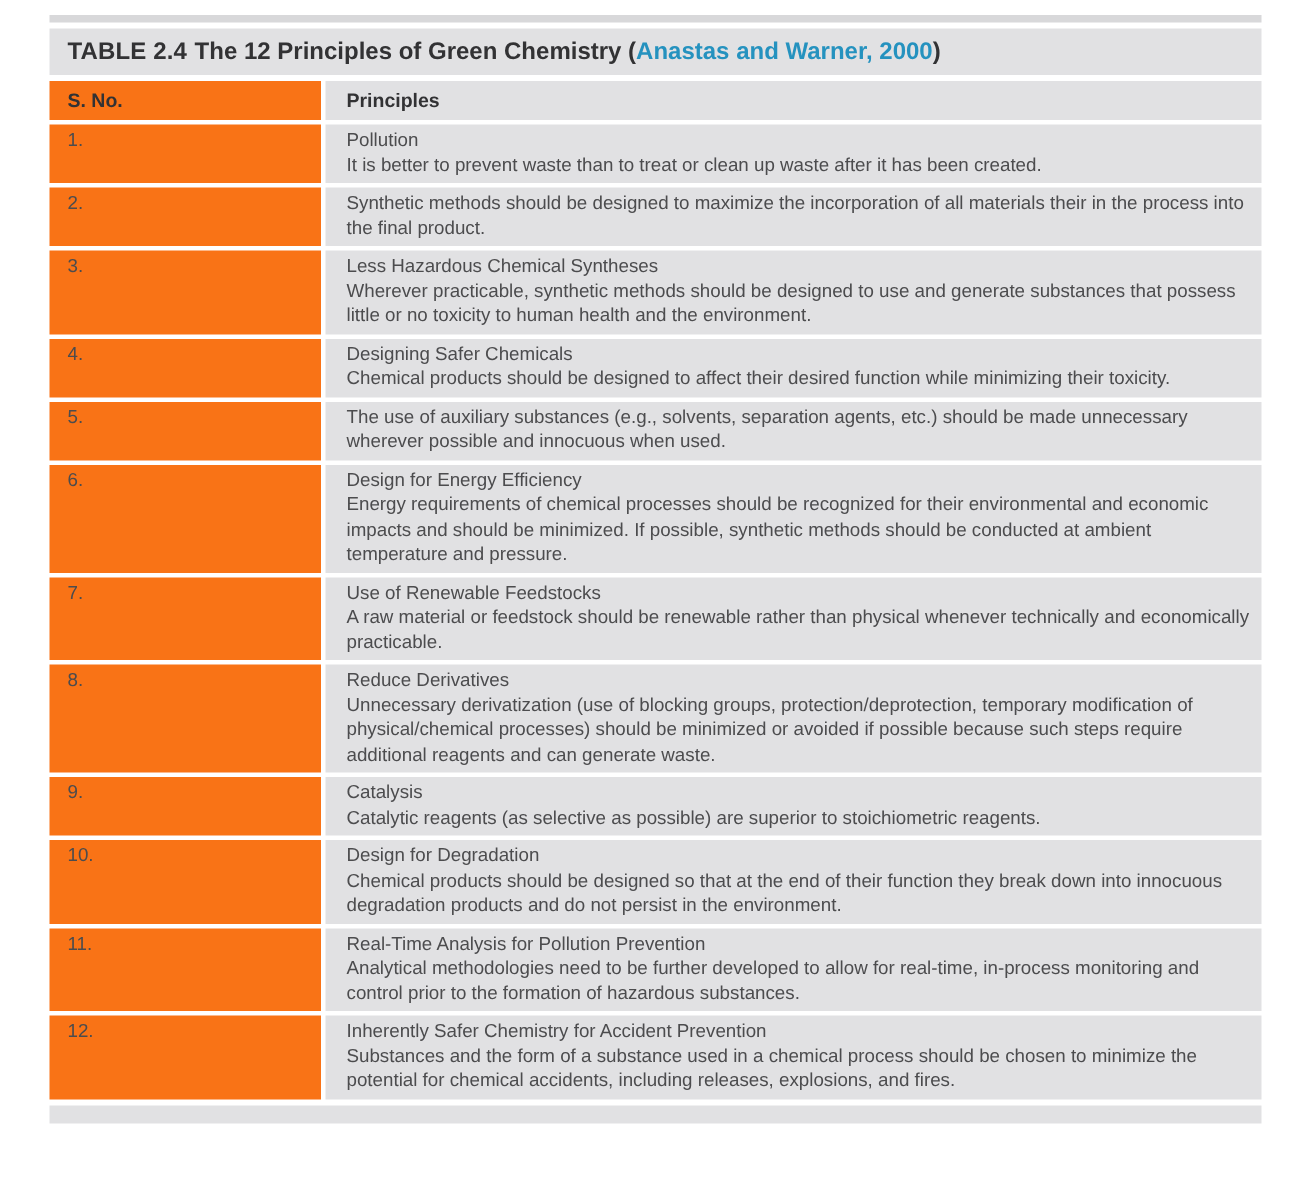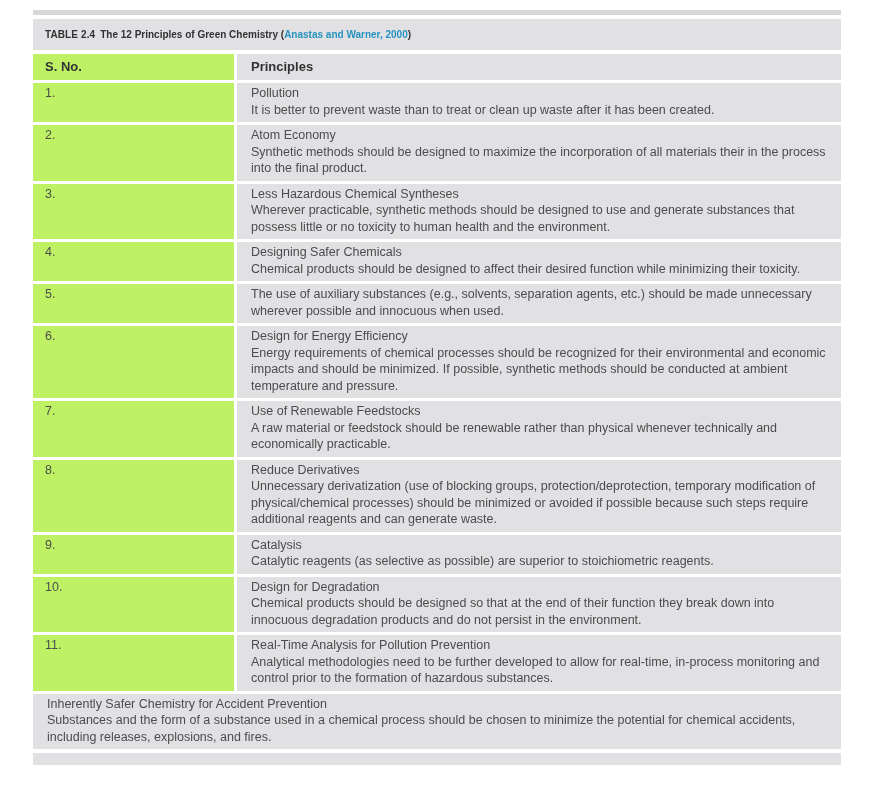--- a/index.html
+++ b/index.html
@@ -18,21 +18,21 @@
     width: 808px;
   }
   .top-rule {
     height: 5px;
     background: #d8d8da;
     margin-bottom: 4px;
   }
   .title-bar {
     background: #e1e1e3;
     padding: 8px 12px 7px 12px;
-    font-size: 10px;
+    font-size: 16px;
     line-height: 16px;
     color: #323234;
     box-sizing: border-box;
   }
   .title-label {
     font-weight: bold;
     margin-right: 5px;
     letter-spacing: 0.1px;
   }
   .title-caption {
@@ -49,23 +49,23 @@
   }
   .row {
     display: flex;
     gap: 3px;
     margin-top: 3px;
   }
   .row.header-row {
     margin-top: 4px;
   }
   .c1 {
-    width: 201px;
+    width: 181px;
     flex: none;
-    background: #bef264;
+    background: #f97316;
     box-sizing: border-box;
     padding: 4px 8px 5px 12px;
   }
   .c2 {
     flex: 1;
     background: #e1e1e3;
     box-sizing: border-box;
     padding: 4px 7px 5px 14px;
   }
   .th {
@@ -109,21 +109,20 @@
       <div class="c1 sno">1.</div>
       <div class="c2">
         <div class="pname">Pollution</div>
         <div class="pdesc">It is better to prevent waste than to treat or clean up waste after it has been created.</div>
       </div>
     </div>
 
     <div class="row body-row">
       <div class="c1 sno">2.</div>
       <div class="c2">
-        <div class="pname">Atom Economy</div>
         <div class="pdesc">Synthetic methods should be designed to maximize the incorporation of all materials their in the process into the final product.</div>
       </div>
     </div>
 
     <div class="row body-row">
       <div class="c1 sno">3.</div>
       <div class="c2">
         <div class="pname">Less Hazardous Chemical Syntheses</div>
         <div class="pdesc">Wherever practicable, synthetic methods should be designed to use and generate substances that possess little or no toxicity to human health and the environment.</div>
       </div>
@@ -186,20 +185,21 @@
 
     <div class="row body-row">
       <div class="c1 sno">11.</div>
       <div class="c2">
         <div class="pname">Real-Time Analysis for Pollution Prevention</div>
         <div class="pdesc">Analytical methodologies need to be further developed to allow for real-time, in-process monitoring and control prior to the formation of hazardous substances.</div>
       </div>
     </div>
 
     <div class="row body-row">
+      <div class="c1 sno">12.</div>
       <div class="c2">
         <div class="pname">Inherently Safer Chemistry for Accident Prevention</div>
         <div class="pdesc">Substances and the form of a substance used in a chemical process should be chosen to minimize the potential for chemical accidents, including releases, explosions, and fires.</div>
       </div>
     </div>
 
     <div class="bottom-rule"></div>
 
   </div>
 </div>

